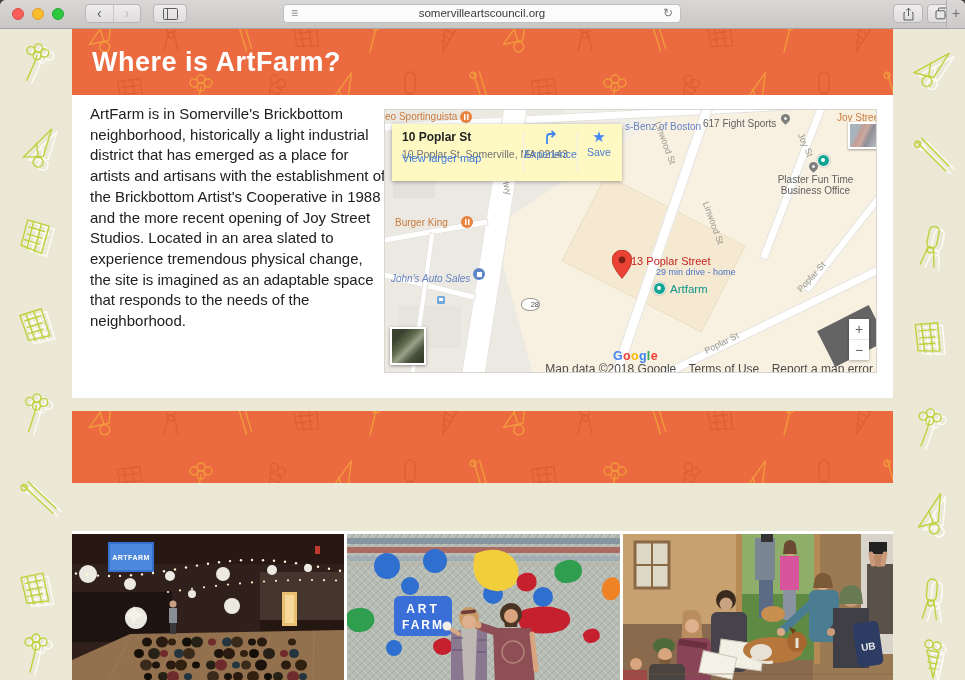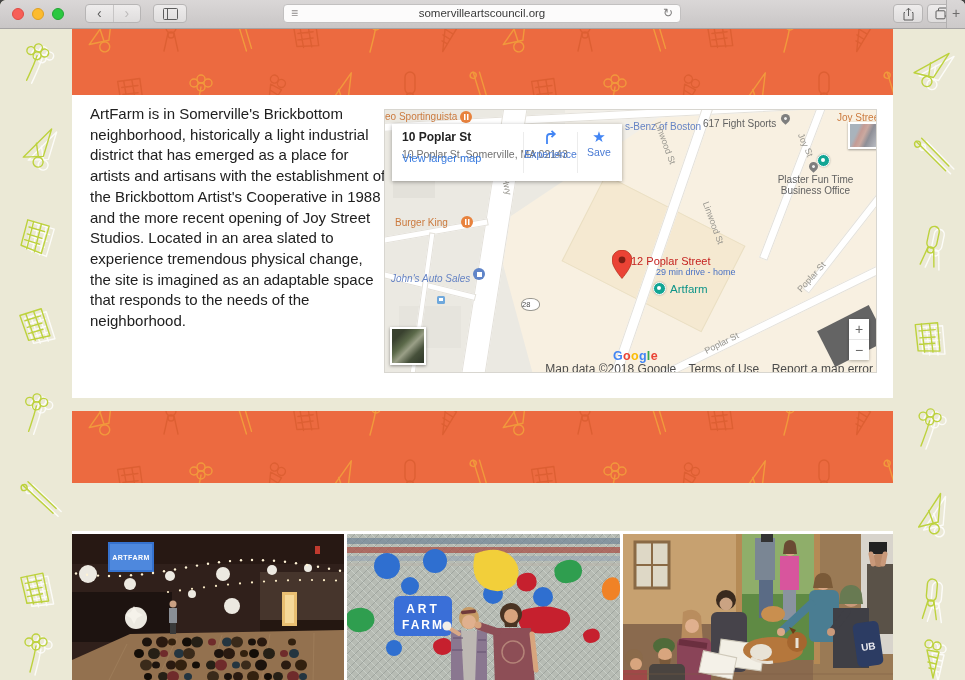--- a/index.html
+++ b/index.html
@@ -57,28 +57,28 @@
   .orangepoi{position:absolute;width:12px;height:12px;border-radius:50%;background:#e8823d;z-index:3;
     background-image:linear-gradient(#fff,#fff),linear-gradient(#fff,#fff);background-size:1.5px 6px,1.5px 6px;background-position:4px 3px,6.5px 3px;background-repeat:no-repeat;}
   .bluepoi{position:absolute;width:12px;height:12px;border-radius:50%;background:#5f84c8;z-index:3;
     background-image:linear-gradient(#fff,#fff);background-size:5px 5px;background-position:3.5px 3.5px;background-repeat:no-repeat;}
   .tealpoi{position:absolute;width:13px;height:13px;border-radius:50%;background:#12a594;border:1.5px solid #fff;box-shadow:0 0 2px rgba(0,0,0,.35);box-sizing:border-box;z-index:3;}
   .tealpoi:after{content:"";position:absolute;left:3px;top:3px;width:4px;height:4px;border-radius:50%;background:#fff;}
   .graypin{position:absolute;width:9px;height:9px;background:#7e7e7e;border-radius:50% 50% 50% 0;transform:rotate(-45deg);z-index:3;}
   .graypin:after{content:"";position:absolute;left:3px;top:3px;width:3px;height:3px;border-radius:50%;background:#efefef;}
   .transit-ic{position:absolute;width:8px;height:8px;background:#6fa8dc;border-radius:1.5px;z-index:3;
     background-image:linear-gradient(#fff,#fff);background-size:4px 3px;background-position:2px 1.5px;background-repeat:no-repeat;}
-  .shield{position:absolute;width:17px;height:11px;background:#fff;border:1px solid #9a9890;border-radius:45%;font-size:7.5px;color:#4a4a4a;text-align:left;line-height:11px;z-index:3;}
+  .shield{position:absolute;width:17px;height:11px;background:#fff;border:1px solid #9a9890;border-radius:45%;font-size:7.5px;color:#4a4a4a;text-align:right;line-height:11px;z-index:3;}
   .marker-title{position:absolute;font-size:11px;color:#c5221f;white-space:nowrap;z-index:4;}
   .marker-sub{position:absolute;font-size:9px;color:#4a72c4;white-space:nowrap;z-index:4;}
   .artfarm-l{position:absolute;font-size:11.5px;color:#0e9488;white-space:nowrap;z-index:4;}
   .redpin{position:absolute;z-index:4;}
   .darkbldg{position:absolute;background:#646464;z-index:1;}
 
-  .infocard{position:absolute;left:7px;top:14px;width:230px;height:57px;background:#ffffff;box-shadow:0 1px 4px rgba(0,0,0,.35);z-index:10;}
+  .infocard{position:absolute;left:7px;top:14px;width:230px;height:57px;background:#fef9c3;box-shadow:0 1px 4px rgba(0,0,0,.35);z-index:10;}
   .ic-title{position:absolute;left:10px;top:6px;font-size:12px;font-weight:bold;color:#222;}
   .ic-addr{position:absolute;left:10px;top:24px;font-size:10.5px;color:#717171;white-space:nowrap;}
   .ic-link{position:absolute;left:10px;top:28px;font-size:11px;color:#3a7ce0;}
   .ic-div{position:absolute;top:8px;bottom:8px;width:1px;background:#ececec;}
   .ic-col{position:absolute;top:5px;text-align:center;font-size:10.5px;color:#4a7bd4;}
   .ic-col .lab{display:block;margin-top:1px;}
   .star-ic{font-size:15px;color:#4285f4;line-height:16px;}
 
   .zoomctl{position:absolute;left:464px;top:209px;width:20px;height:41px;background:#fff;box-shadow:0 1px 3px rgba(0,0,0,.3);z-index:6;}
   .zoomctl .zc{width:20px;height:20px;text-align:center;line-height:20px;font-size:14px;color:#666;}
@@ -231,20 +231,21 @@
           <use href="#d-plane" x="245" y="41" stroke="#f2a23c" opacity="0.85" transform="rotate(-18 269 65)"></use>
           <use href="#d-pin" x="314" y="41" stroke="#cf5526" opacity="0.5"></use>
           <use href="#d-sticks" x="383" y="41" stroke="#f2a23c" opacity="0.85" transform="rotate(18 407 65)"></use>
           <use href="#d-grater" x="452" y="41" stroke="#cf5526" opacity="0.5" transform="rotate(-18 476 65)"></use>
           <use href="#d-flower" x="521" y="41" stroke="#f2a23c" opacity="0.85"></use>
           <use href="#d-carrot" x="590" y="41" stroke="#cf5526" opacity="0.5" transform="rotate(18 614 65)"></use>
           <use href="#d-plane" x="659" y="41" stroke="#f2a23c" opacity="0.85" transform="rotate(-18 683 65)"></use>
           <use href="#d-pin" x="728" y="41" stroke="#cf5526" opacity="0.5"></use>
           <use href="#d-sticks" x="797" y="41" stroke="#f2a23c" opacity="0.85" transform="rotate(18 821 65)"></use>
         </svg>
+      <h2>Where is ArtFarm?</h2>
     </div>
 
     <div class="card card-1">
       <div class="para">ArtFarm is in Somerville's Brickbottom neighborhood, historically a light industrial district that has emerged as a place for artists and artisans with the establishment of the Brickbottom Artist's Cooperative in 1988 and the more recent opening of Joy Street Studios. Located in an area slated to experience tremendous physical change, the site is imagined as an adaptable space that responds to the needs of the neighborhood.</div>
 
       <div class="map">
 
         <div class="area" style="left:0;top:0;width:180px;height:262px;background:#ebe9e2;"></div>
         <div class="area" style="left:0;top:0;width:491px;height:262px;background:#f8f0e1;clip-path:polygon(30% 100%,22% 45%,58% 0,100% 0,100% 100%);"></div>
         <div class="area" style="left:190px;top:95px;width:155px;height:95px;transform:rotate(27deg);background:#f5e9d1;border:1px solid #eadfc3;"></div>
@@ -280,21 +281,21 @@
         <div class="mlabel poi-l" style="left:10px;top:107px;">Burger King</div>
         <div class="orangepoi" style="left:76px;top:106px;"></div>
         <div class="mlabel biz-l" style="left:6px;top:163px;font-style:italic;">John's Auto Sales</div>
         <div class="bluepoi" style="left:88px;top:158px;"></div>
         <div class="transit-ic" style="left:52px;top:186px;"></div>
 
         <svg class="redpin" style="left:227px;top:140px;" width="20" height="29" viewBox="0 0 20 29">
           <path d="M10 0C4.5 0 0 4.5 0 10c0 7.2 10 18.5 10 18.5S20 17.2 20 10C20 4.5 15.5 0 10 0z" fill="#EA4335" stroke="#A52714" stroke-width="0.6"></path>
           <circle cx="10" cy="9.8" r="3.4" fill="#7D1F14"></circle>
         </svg>
-        <div class="marker-title" style="left:246px;top:145px;">12 Poplar Street</div>
+        <div class="marker-title" style="left:246px;top:145px;">13 Poplar Street</div>
         <div class="marker-sub" style="left:247px;top:157px;margin-left:24px;">29 min drive - home</div>
         <div class="tealpoi" style="left:268px;top:172px;"></div>
         <div class="artfarm-l" style="left:285px;top:173px;">Artfarm</div>
         <div class="mlabel road-l" style="left:318px;top:228px;transform:rotate(-27deg);">Poplar St</div>
         <div class="mlabel road-l" style="left:408px;top:162px;transform:rotate(-48deg);">Poplar St</div>
 
         <div class="infocard">
           <div class="ic-title">10 Poplar St</div>
           <div class="ic-addr">10 Poplar St, Somerville, MA 02143</div>
           <div class="ic-link">View larger map</div>

